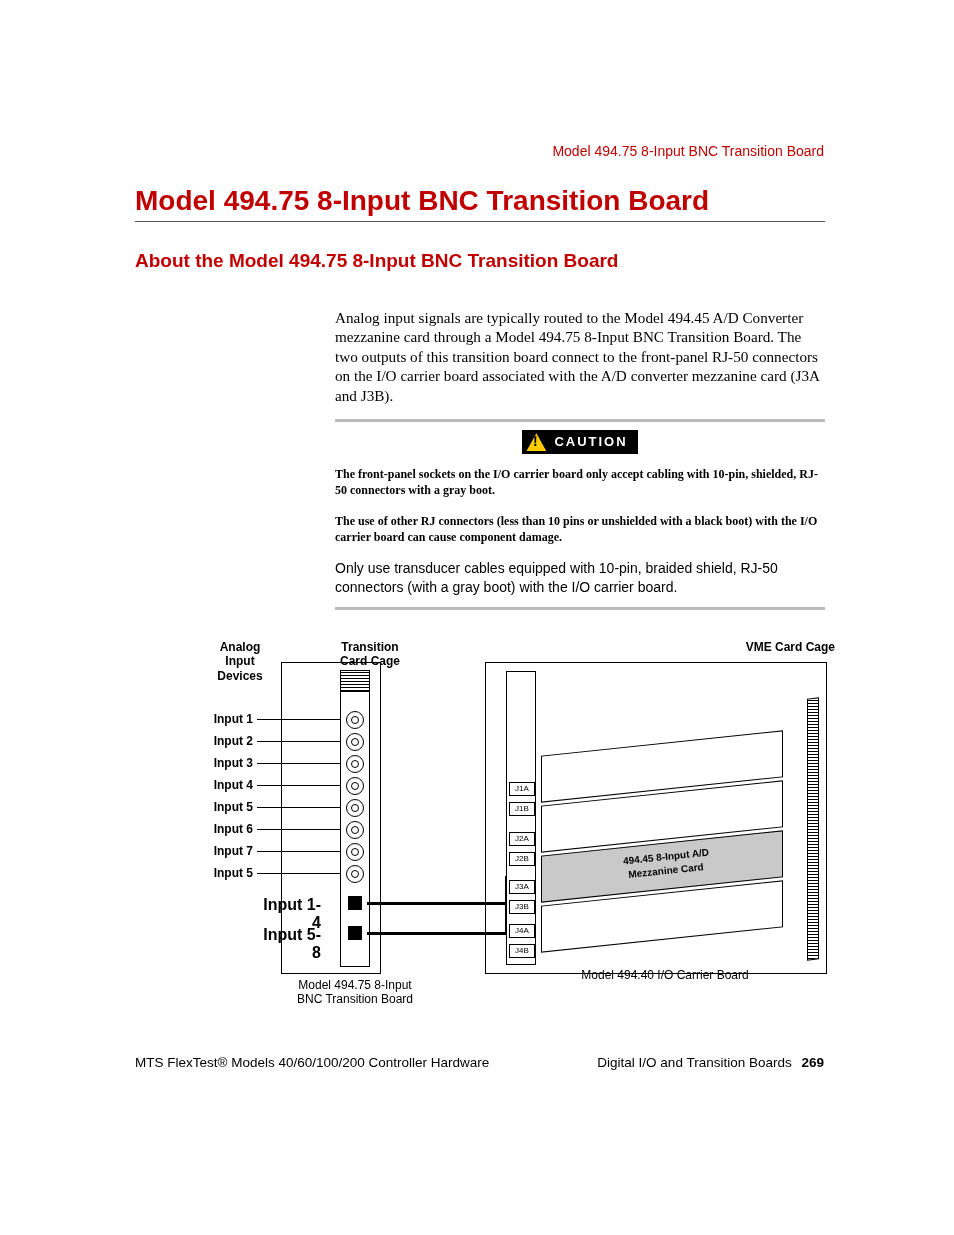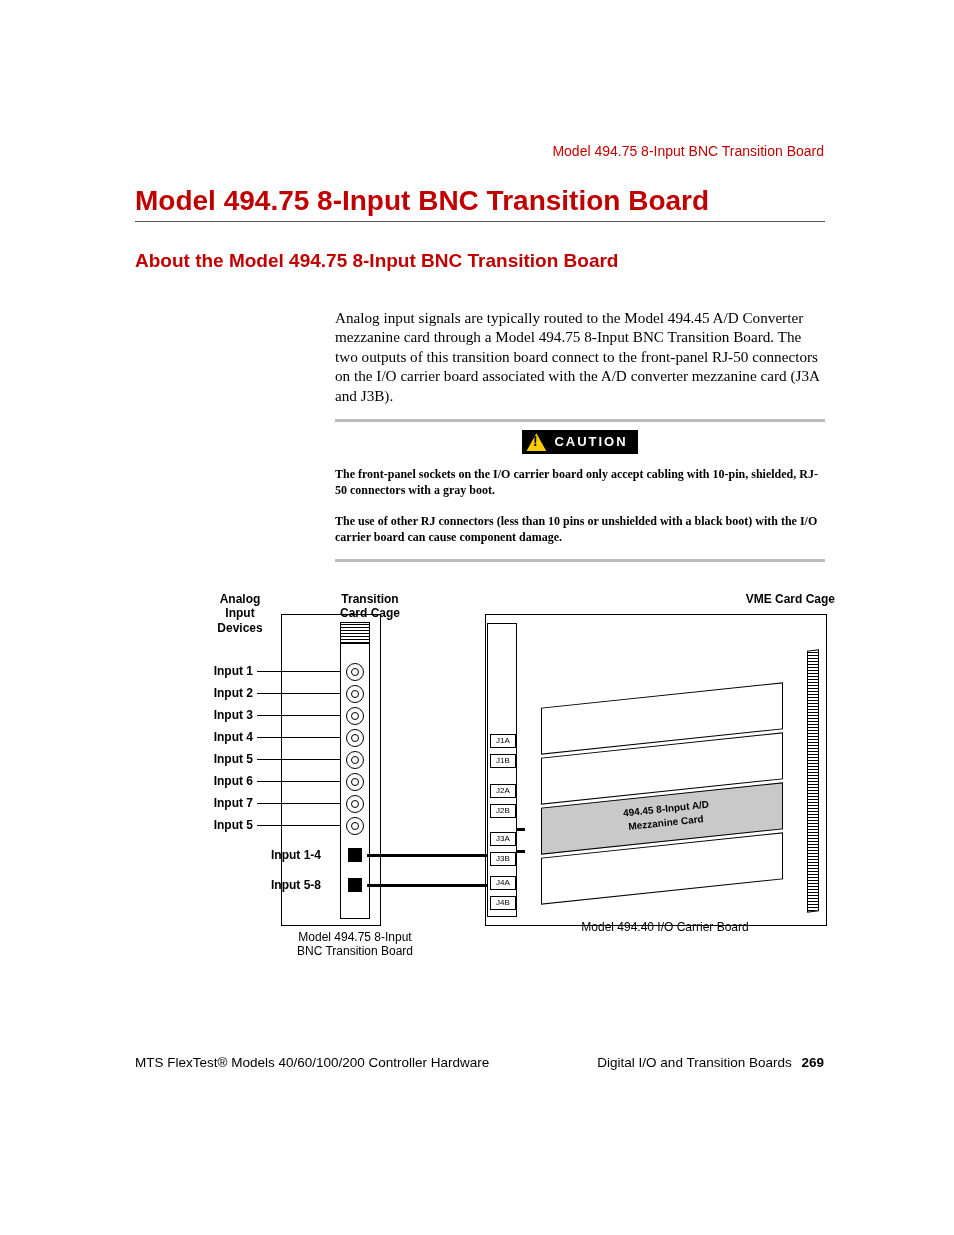--- a/index.html
+++ b/index.html
@@ -130,30 +130,30 @@
   .bnc::after { content:""; width:6px; height:6px; border:1px solid #000; border-radius:50%; }
   .rj { position:absolute; left:50%; transform:translateX(-50%); width:14px; height:14px; background:#000; }
 
   .in-label { position:absolute; text-align:right; width:58px; font-weight:bold; font-size:12px; }
   .hline { position:absolute; height:1.2px; background:#000; }
   .big-frame {
     position:absolute; border:1.4px solid #000;
     left:146px; top:22px; width:98px; height:310px;
   }
 
-  .out-group-label { position:absolute; font-weight:bold; font-size:12px; text-align:right; width:58px; }
+  .out-group-label { position:absolute; font-weight:bold; font-size:16px; text-align:right; width:58px; }
   .bridge { position:absolute; height:1.6px; background:#000; }
   .bridge.thick { height:3px; }
 
   .vme-outer {
     position:absolute; border:1.4px solid #000;
     left:350px; top:22px; width:340px; height:310px;
   }
   .faceplate {
-    position:absolute; left:1px; top:8px; width:28px; height:292px;
+    position:absolute; left:20px; top:8px; width:28px; height:292px;
     border:1px solid #000; background:#fff;
   }
   .jrow { position:absolute; left:2px; width:24px; height:12px; border:1px solid #000; font-size:8px; text-align:center; line-height:12px; font-weight:normal; }
   .board3d {
     position:absolute; left:55px; top:30px; width:270px; height:270px;
   }
   .slot {
     position:absolute; left:0; width:240px; height:45px;
     border:1px solid #000; transform: skewY(-6deg);
     background:#fff;
@@ -192,20 +192,21 @@
     <p class="para">Analog input signals are typically routed to the Model 494.45 A/D Converter mezzanine card through a Model 494.75 8-Input BNC Transition Board. The two outputs of this transition board connect to the front-panel RJ-50 connectors on the I/O carrier board associated with the A/D converter mezzanine card (J3A and J3B).</p>
     <hr class="short-rule">
     <div class="caution-wrap">
       <span class="caution-badge">
         <span class="tri">!</span>
         <span>CAUTION</span>
       </span>
     </div>
     <p class="bold-para">The front-panel sockets on the I/O carrier board only accept cabling with 10-pin, shielded, RJ-50 connectors with a gray boot.</p>
     <p class="bold-para">The use of other RJ connectors (less than 10 pins or unshielded with a black boot) with the I/O carrier board can cause component damage.</p>
+    <p class="plain-para">Only use transducer cables equipped with 10-pin, braided shield, RJ-50 connectors (with a gray boot) with the I/O carrier board.</p>
     <hr class="short-rule">
   </div>
 
   <div class="diagram">
     <div class="dlabel analog-head" style="white-space:pre-line">Analog
 Input
 Devices</div>
     <div class="dlabel trans-head" style="white-space:pre-line">Transition
 Card Cage</div>
     <div class="dlabel vme-head">VME Card Cage</div>

